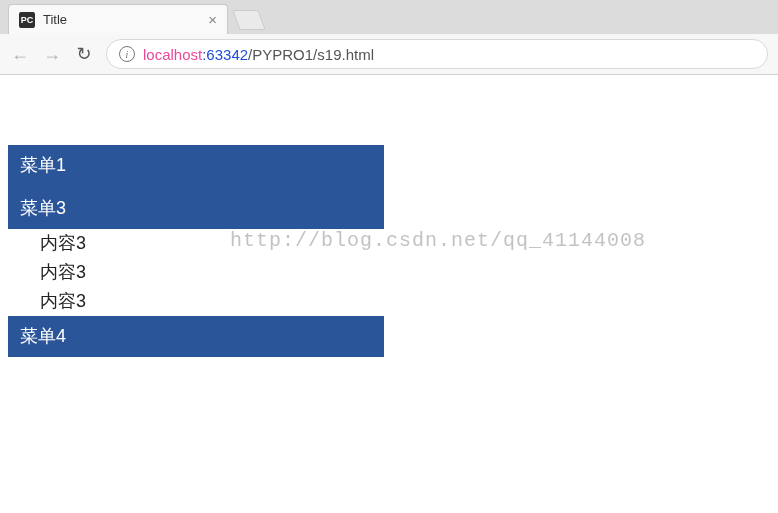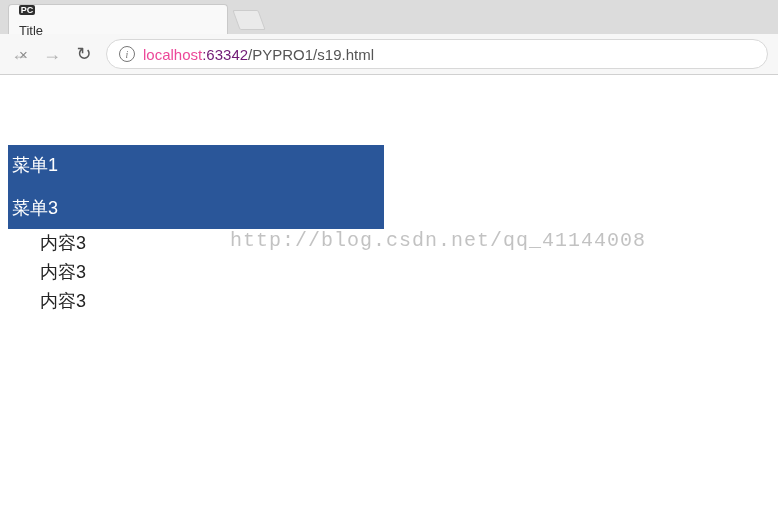--- a/index.html
+++ b/index.html
@@ -16,32 +16,31 @@
     }
     .tab-bar {
       display: flex;
       align-items: flex-end;
       height: 34px;
       padding-left: 8px;
       background: #dcdcdc;
     }
     .tab {
       display: flex;
-      align-items: flex-start;
+      align-items: center;
       background: #f9f9f9;
       border: 1px solid #c9c9c9;
       border-bottom: none;
       border-radius: 4px 4px 0 0;
       height: 30px;
       width: 220px;
       padding: 0 10px;
       font-size: 13px;
       color: #333;
       gap: 8px;
-      flex-direction: column;
     }
     .tab .favicon {
       width: 16px;
       height: 16px;
       background: #2f2f2f;
       color: #fff;
       font-size: 9px;
       font-weight: bold;
       display: flex;
       align-items: center;
@@ -95,31 +94,31 @@
       border-radius: 50%;
       display: flex;
       align-items: center;
       justify-content: center;
       font-size: 10px;
       color: #777;
       font-style: italic;
       font-family: serif;
     }
     .url-host { color: #ec4899; }
-    .url-port { color: #701a75; }
+    .url-port { color: #1d4ed8; }
     .url-path { color: #555; }
     .content-area {
       padding: 70px 0 0 8px;
       position: relative;
     }
     .menu-item {
       background: #2a5699;
       color: #fff;
       width: 376px;
-      padding: 6px 4px;
+      padding: 6px 12px;
       font-size: 18px;
       line-height: 1.6;
     }
     .menu-item + .menu-item { padding-top: 8px; }
     .content-item {
       color: #222;
       font-size: 18px;
       padding: 2px 4px;
       line-height: 1.4;
       margin-left: 28px;
@@ -159,14 +158,15 @@
     </div>
   </div>
 </div>
 
 <div class="content-area">
   <div class="menu-item">菜单1</div>
   <div class="menu-item">菜单3</div>
   <div class="content-item">内容3</div>
   <div class="content-item">内容3</div>
   <div class="content-item">内容3</div>
+  <div class="menu-item">菜单4</div>
   <div class="watermark">http://blog.csdn.net/qq_41144008</div>
 </div>
 
 </body></html>

